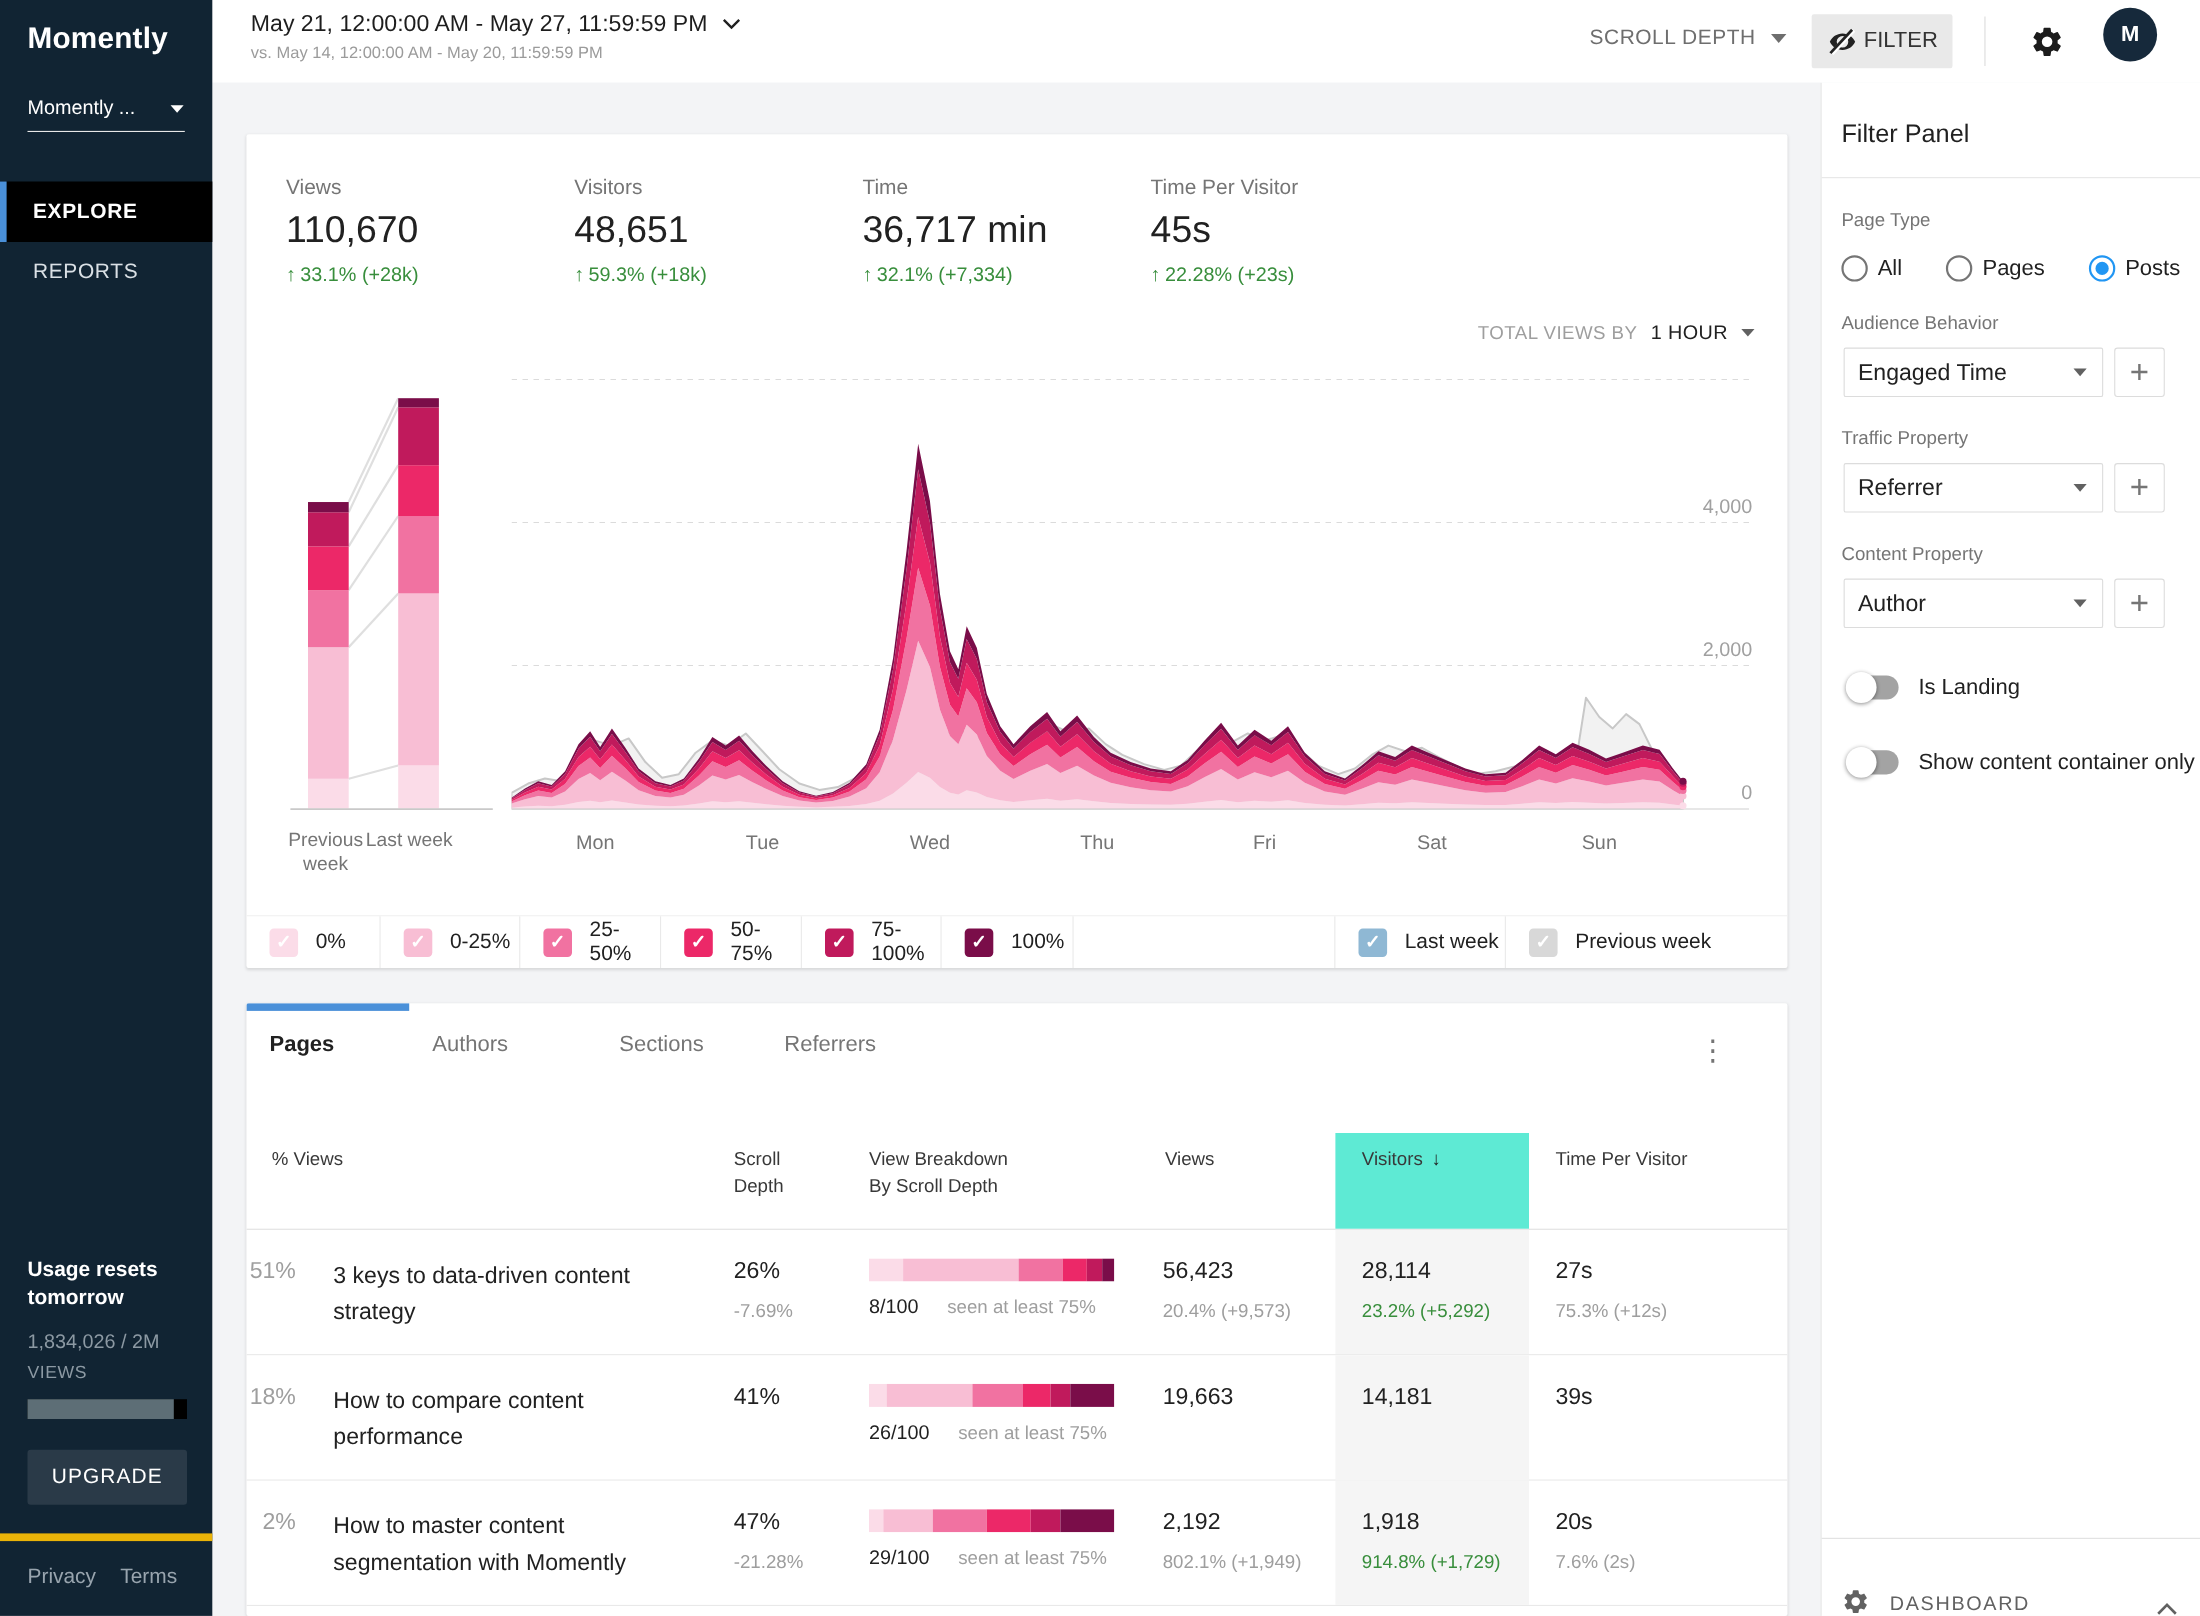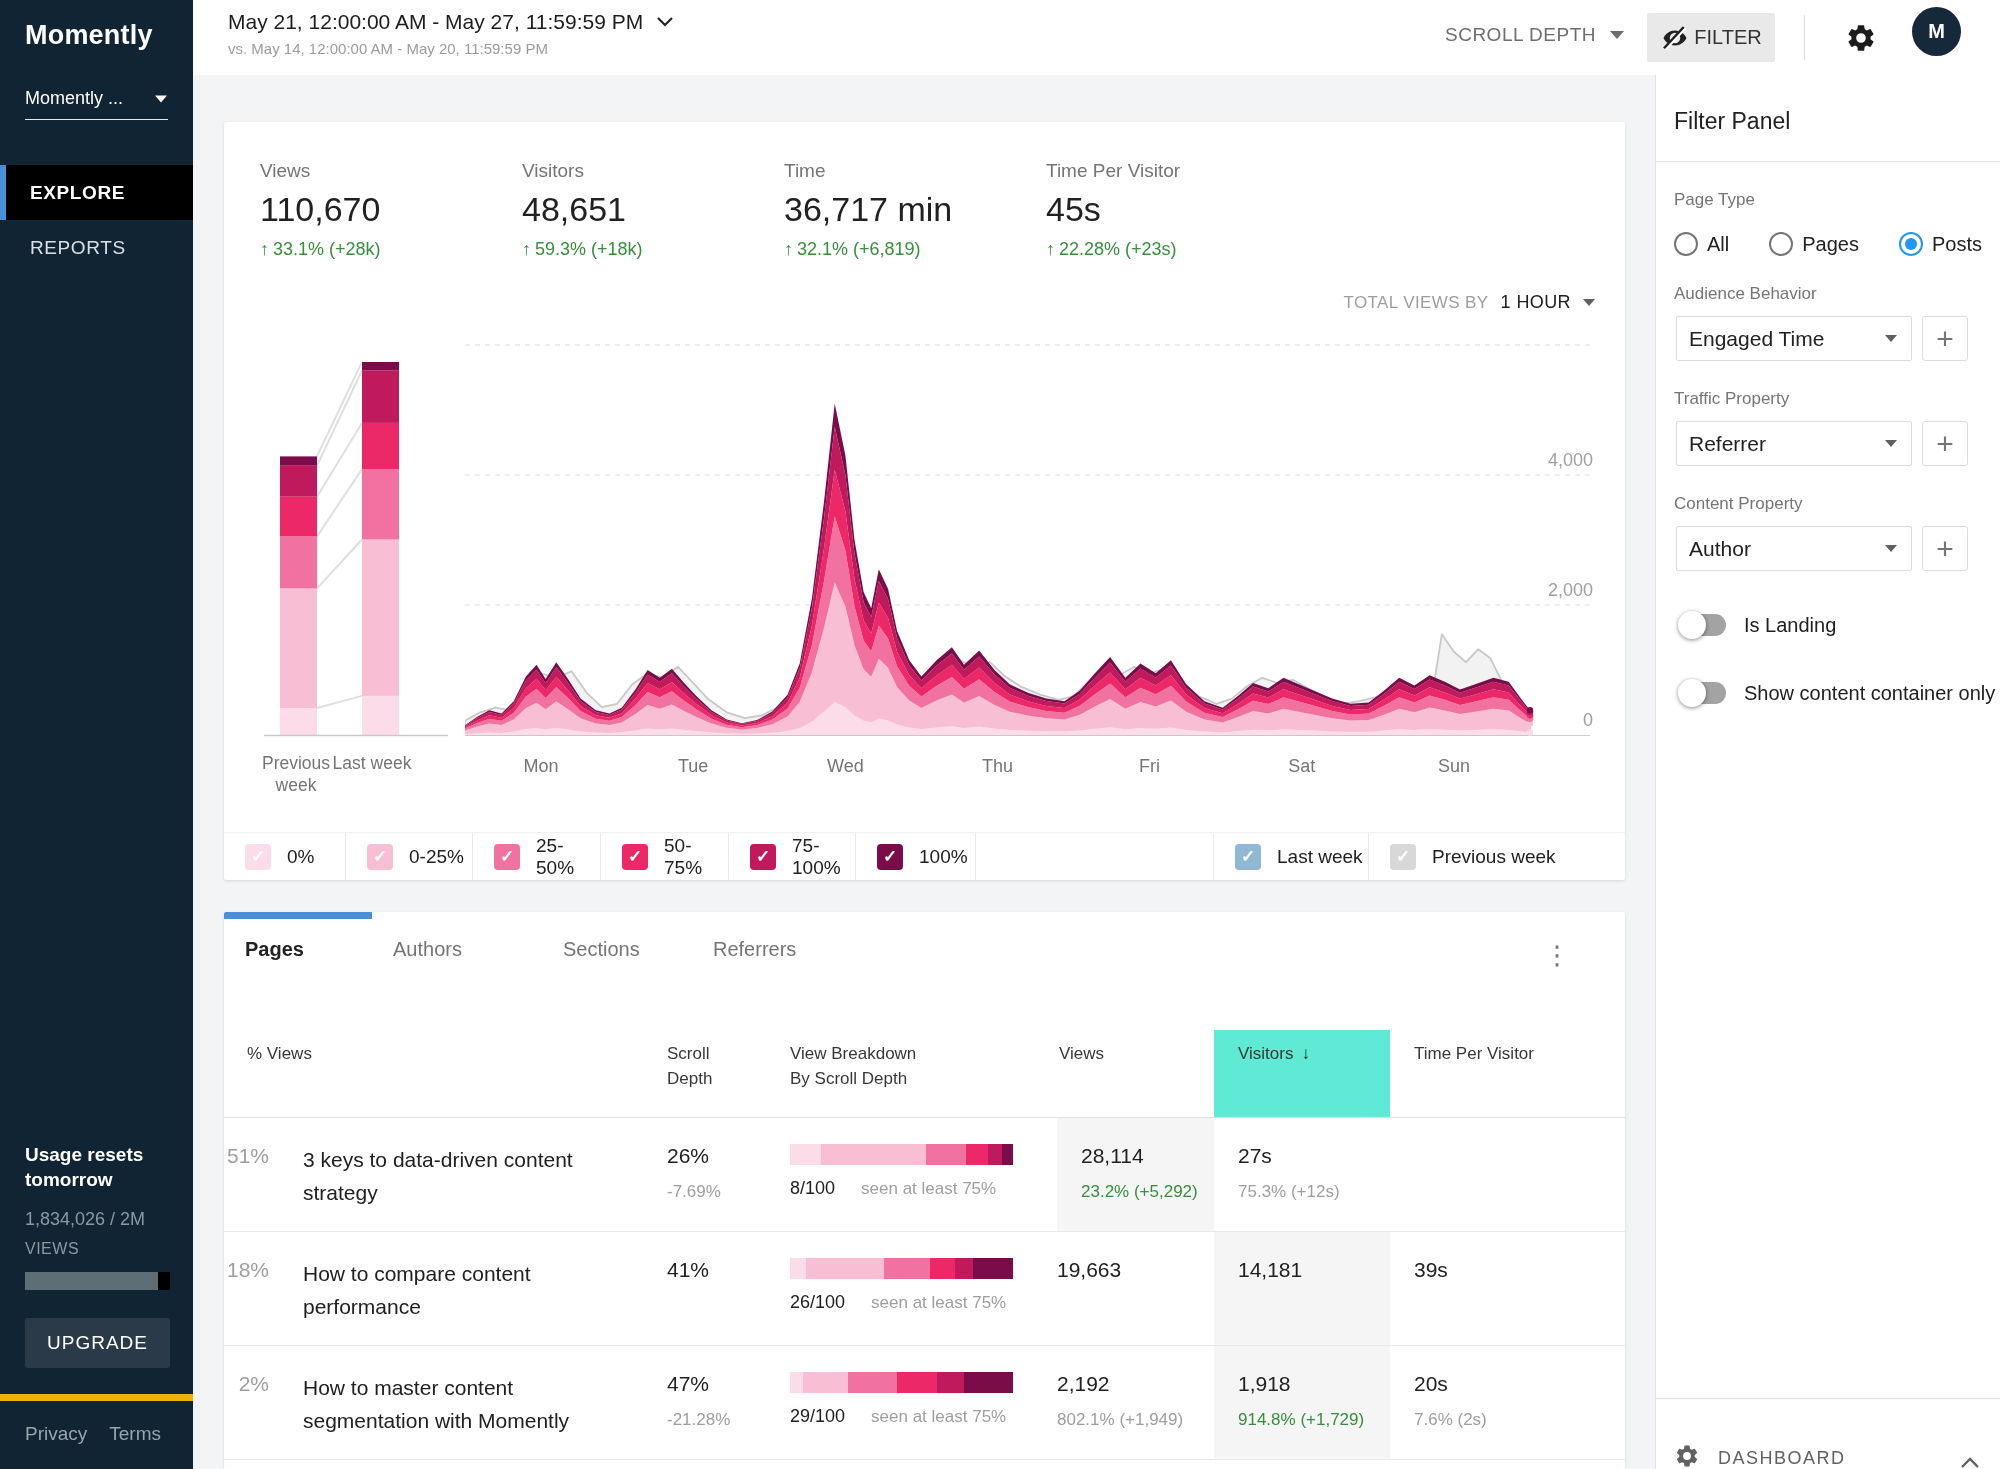--- a/index.html
+++ b/index.html
@@ -208,21 +208,21 @@
             <div class="m-delta">
               <span>↑</span>
               <span>59.3% (+18k)</span>
             </div>
           </div>
           <div class="metric">
             <div class="m-label">Time</div>
             <div class="m-value">36,717 min</div>
             <div class="m-delta">
               <span>↑</span>
-              <span>32.1% (+6,819)</span>
+              <span>32.1% (+7,334)</span>
             </div>
           </div>
           <div class="metric">
             <div class="m-label">Time Per Visitor</div>
             <div class="m-value">45s</div>
             <div class="m-delta">
               <span>↑</span>
               <span>22.28% (+23s)</span>
             </div>
           </div>
@@ -374,20 +374,24 @@
                 <div style="width: 18%; background: rgb(241, 114, 161);"></div>
                 <div style="width: 10%; background: rgb(236, 40, 104);"></div>
                 <div style="width: 6%; background: rgb(192, 26, 92);"></div>
                 <div style="width: 5%; background: rgb(122, 13, 73);"></div>
               </div>
               <div class="break-meta">
                 <span class="break-score">8/100</span>
                 <span class="break-note">seen at least 75%</span>
               </div>
             </div>
+            <div class="tc num-cell ">
+              <div class="v">56,423</div>
+              <div class="sub">20.4% (+9,573)</div>
+            </div>
             <div class="tc num-cell col-visitors">
               <div class="v">28,114</div>
               <div class="sub delta-green">23.2% (+5,292)</div>
             </div>
             <div class="tc num-cell col-tpv">
               <div class="v">27s</div>
               <div class="sub">75.3% (+12s)</div>
             </div>
           </div>
           <div class="tgrid t-row">

